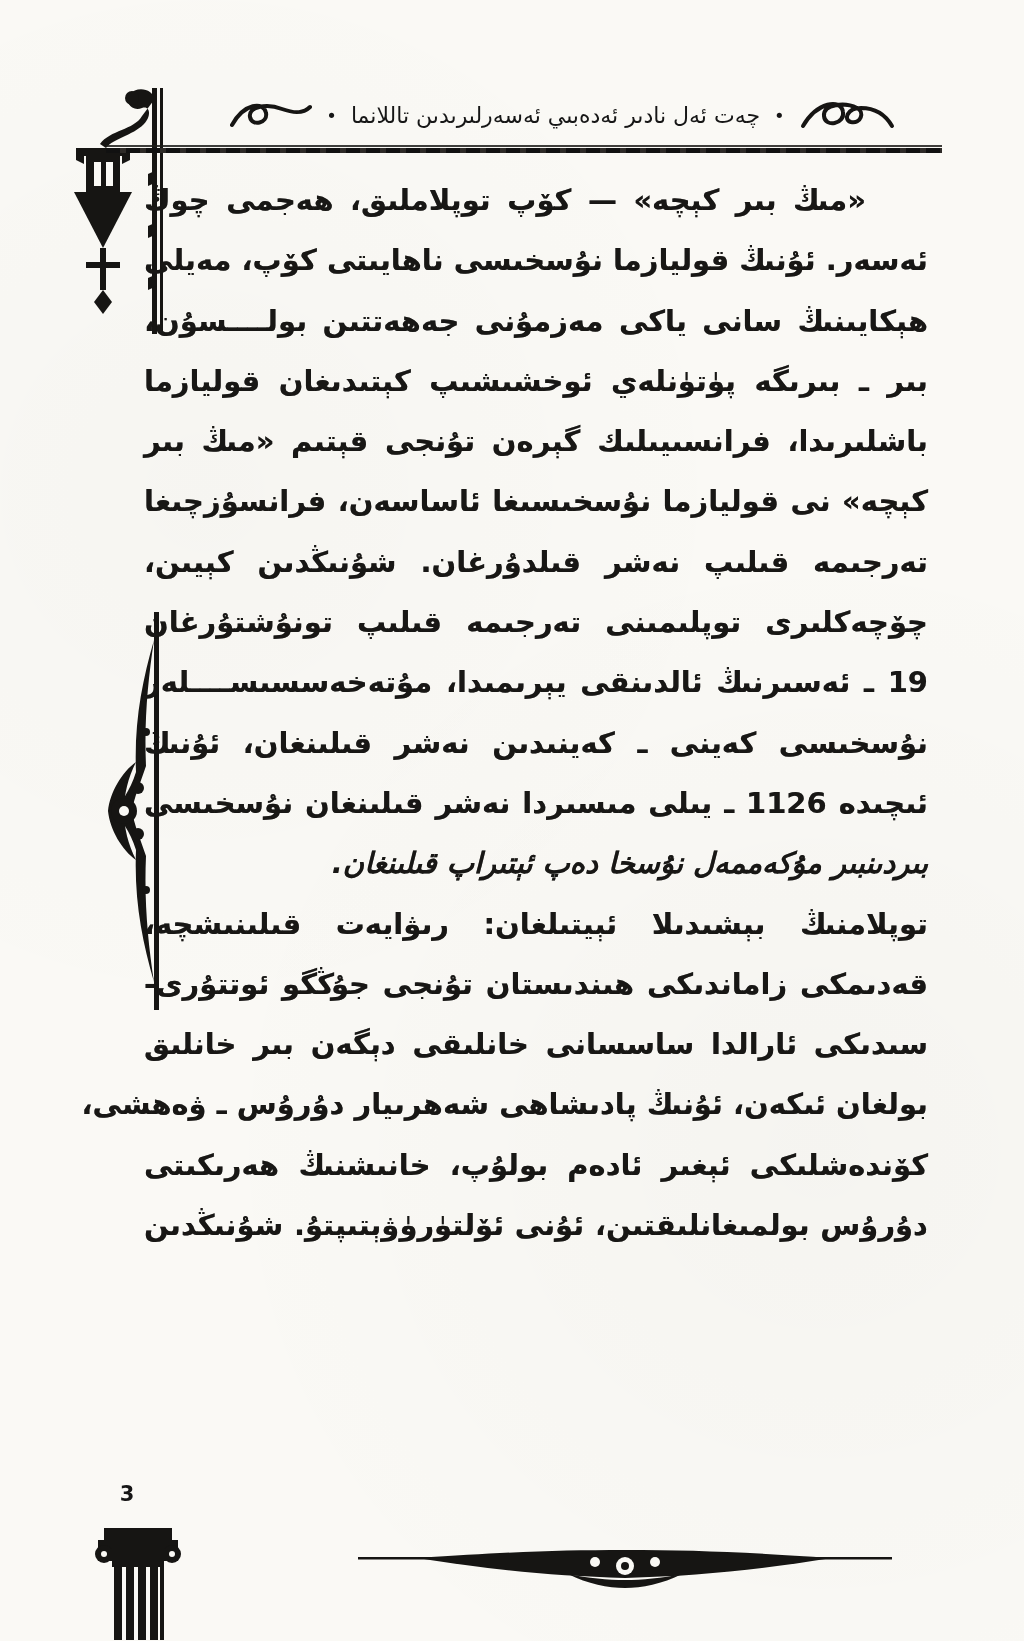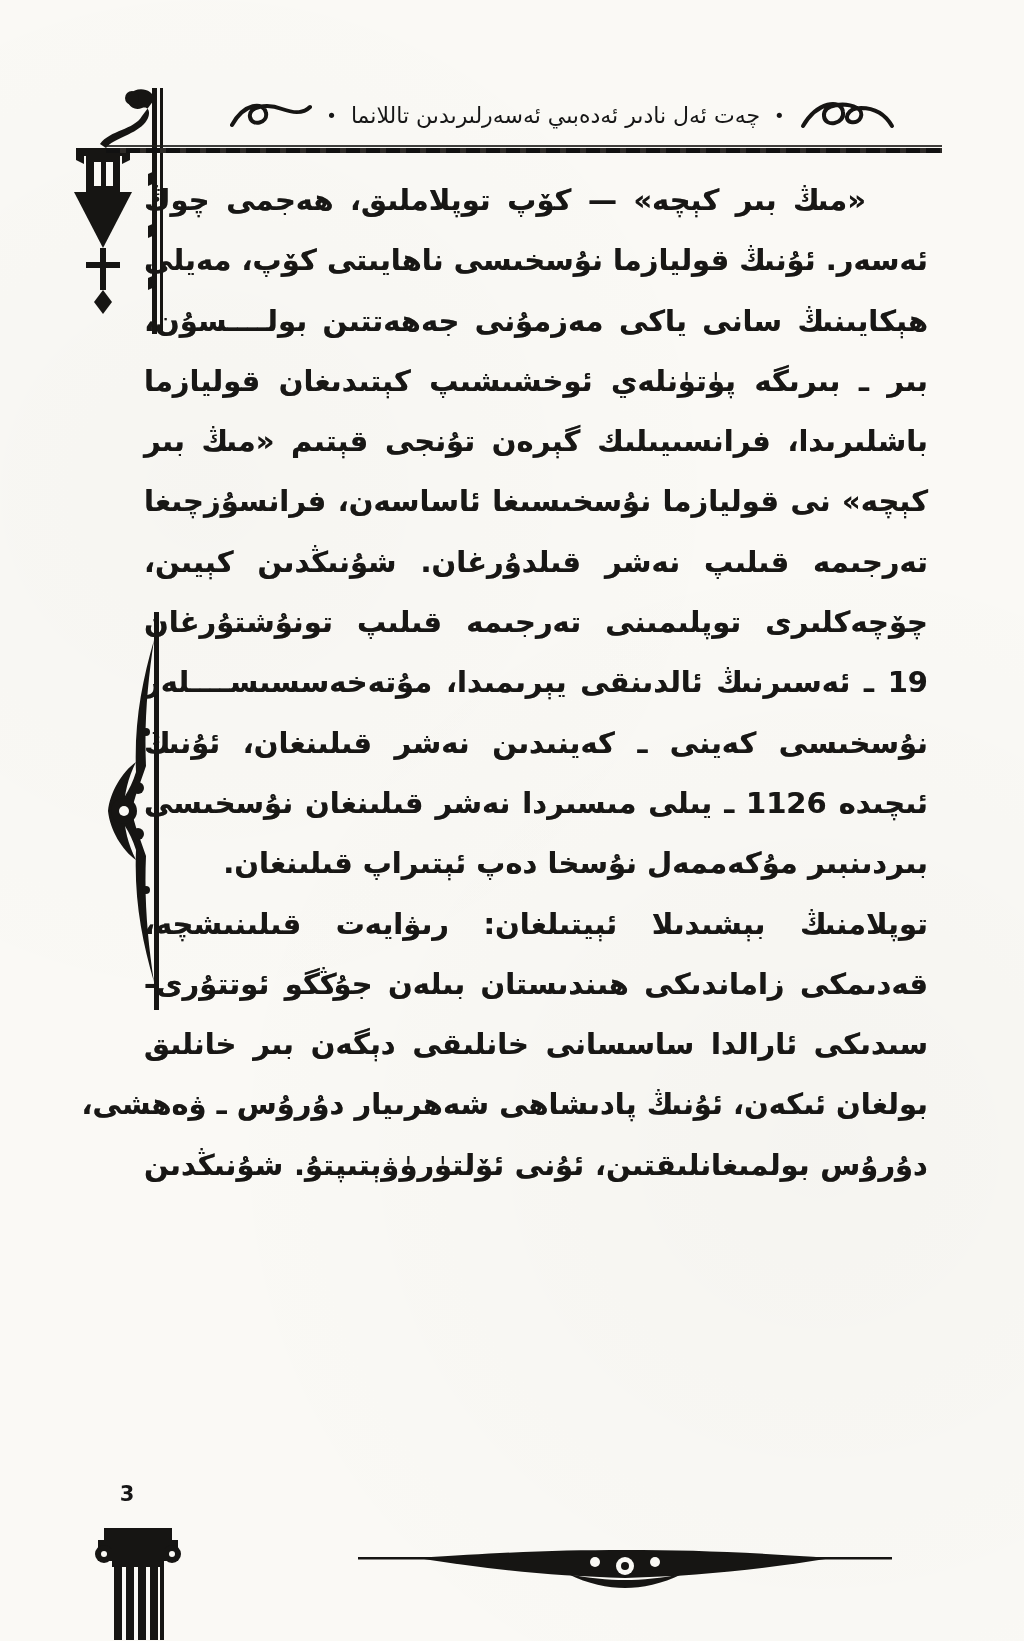--- a/index.html
+++ b/index.html
@@ -42,21 +42,21 @@
   }
   .line{
     height:60.3px;line-height:60.3px;
     font-size:29px;font-weight:bold;
     white-space:nowrap;
     text-align:justify;text-align-last:justify;
     color:#181715;
     text-shadow:0 0 0.6px rgba(20,20,20,.55);
   }
   .line.first{padding-right:62px;}
-  .line.last{text-align-last:right;}
+  .line.last{text-align-last:right;font-style:italic;}
   
   .page-number{
     position:absolute;top:1482px;left:112px;width:30px;
     font-size:21px;font-weight:bold;text-align:center;direction:ltr;
   }
   .svg-abs{position:absolute;}
 </style>
 </head>
 <body>
 
@@ -123,23 +123,24 @@
       <div class="line">بىر ـ بىرىگە پۈتۈنلەي ئوخشىشىپ كېتىدىغان قوليازما</div>
       <div class="line">باشلىرىدا، فرانسىيىلىك گېرەن تۇنجى قېتىم «مىڭ بىر</div>
       <div class="line">كېچە» نى قوليازما نۇسخىسىغا ئاساسەن، فرانسۇزچىغا</div>
       <div class="line">تەرجىمە قىلىپ نەشر قىلدۇرغان. شۇنىڭدىن كېيىن،</div>
       <div class="line">چۆچەكلىرى توپلىمىنى تەرجىمە قىلىپ تونۇشتۇرغان</div>
       <div class="line">19 ـ ئەسىرنىڭ ئالدىنقى يېرىمىدا، مۇتەخەسسىســــلەر</div>
       <div class="line">نۇسخىسى كەينى ـ كەينىدىن نەشر قىلىنغان، ئۇنىڭ</div>
       <div class="line">ئىچىدە 1126 ـ يىلى مىسىردا نەشر قىلىنغان نۇسخىسى</div>
       <div class="line last">بىردىنبىر مۇكەممەل نۇسخا دەپ ئېتىراپ قىلىنغان.</div>
       <div class="line">توپلامنىڭ بېشىدىلا ئېيتىلغان: رىۋايەت قىلىنىشچە،</div>
-      <div class="line">قەدىمكى زاماندىكى ھىندىستان بىلەن جۇڭگو ئوتتۇرى-</div>
+      <div class="line">قەدىمكى زاماندىكى ھىندىستان تۇنجى جۇڭگو ئوتتۇرى-</div>
       <div class="line">سىدىكى ئارالدا ساسسانى خانلىقى دېگەن بىر خانلىق</div>
       <div class="line">بولغان ئىكەن، ئۇنىڭ پادىشاھى شەھرىيار دۇرۇس ـ ۋەھشى،</div>
+      <div class="line">كۆندەشلىكى ئېغىر ئادەم بولۇپ، خانىشنىڭ ھەرىكىتى</div>
       <div class="line">دۇرۇس بولمىغانلىقتىن، ئۇنى ئۆلتۈرۈۋېتىپتۇ. شۇنىڭدىن</div>
     </div>
 
   <div class="page-number">3</div>
 
   <svg class="svg-abs" style="left:94px;top:1512px;" width="88" height="128" viewBox="0 0 88 128">
     <g fill="#161513">
       <rect x="10" y="16" width="68" height="12"></rect>
       <rect x="4" y="28" width="80" height="9"></rect>
       <circle cx="10" cy="42" r="9"></circle>

